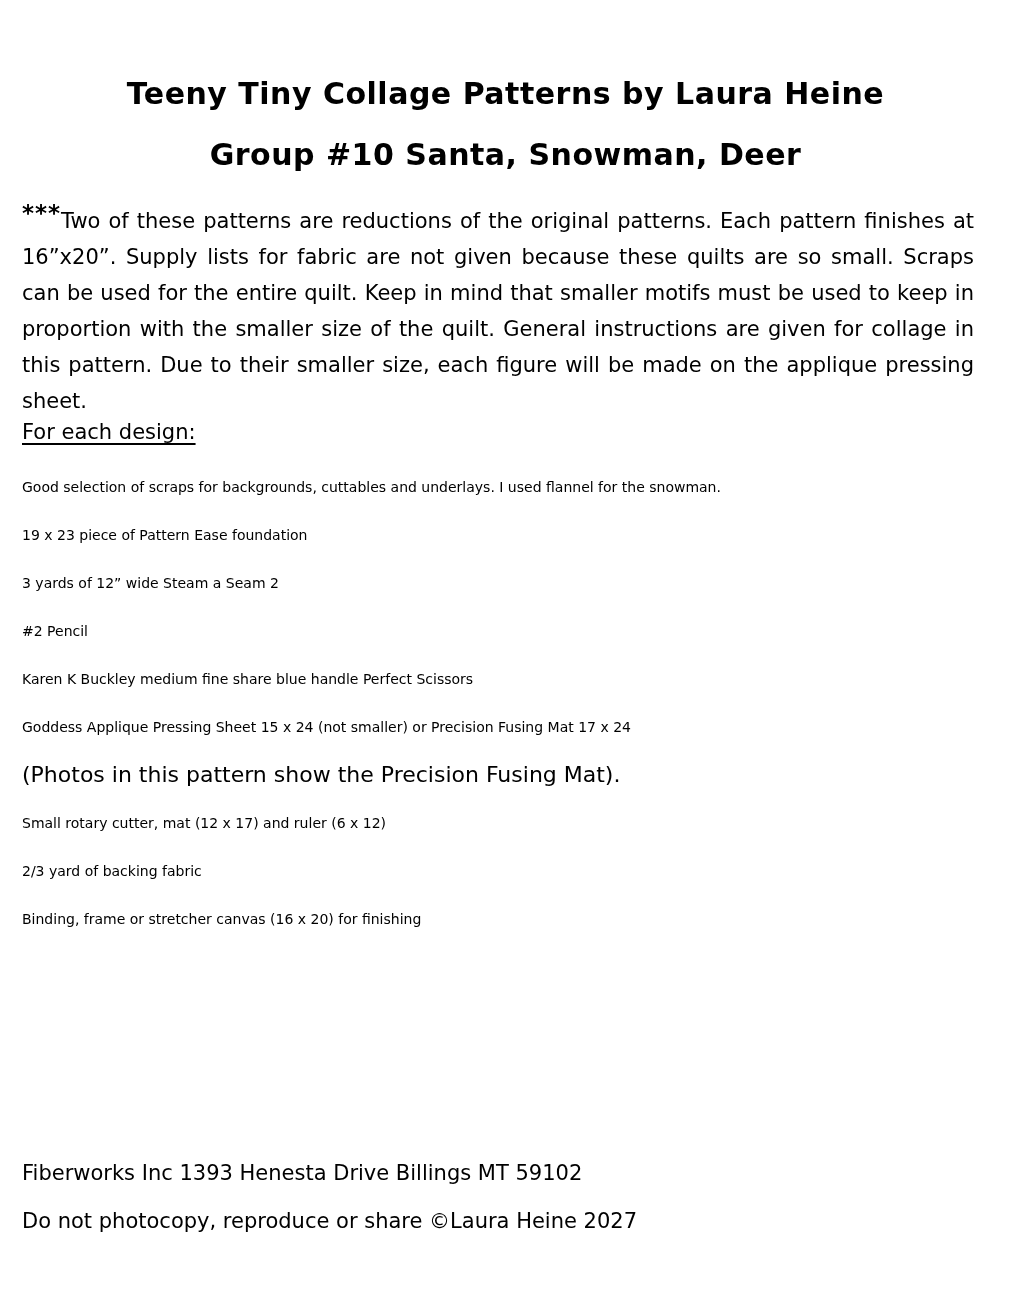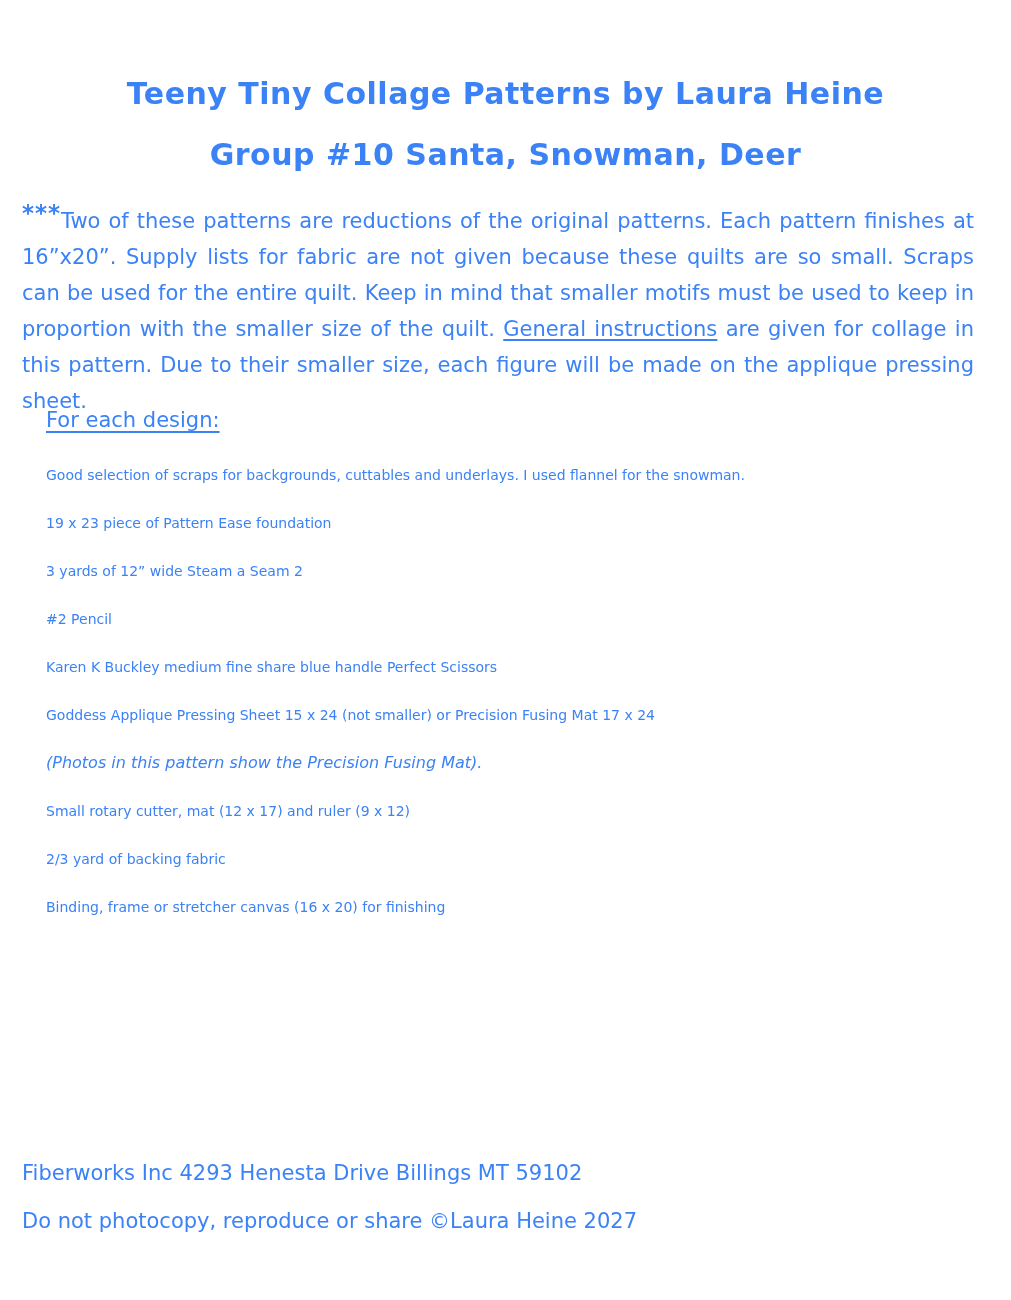--- a/index.html
+++ b/index.html
@@ -5,21 +5,21 @@
   html, body {
     margin: 0;
     padding: 0;
     background: #ffffff;
   }
   .page {
     position: relative;
     width: 1011px;
     height: 1300px;
     background: #ffffff;
-    color: #3b82f6;
+    color: #000000;
     font-family: "DejaVu Sans", sans-serif;
     overflow: hidden;
   }
   .title-block {
     position: absolute;
     top: 76px;
     left: 0;
     right: 0;
     text-align: center;
   }
@@ -48,45 +48,42 @@
     text-align: justify;
   }
   .stars {
     font-weight: bold;
     font-size: 23px;
     position: relative;
     top: -7px;
     letter-spacing: 1px;
   }
   .underline {
-    text-decoration: underline;
     text-underline-offset: 3px;
   }
   .supplies {
     position: absolute;
-    top: 408px;
+    top: 420px;
     left: 22px;
     width: 952px;
-    margin-left: 24px;
   }
   .supplies h3 {
     font-size: 21px;
     font-weight: normal;
     text-decoration: underline;
     text-underline-offset: 4px;
     margin: 0 0 26px 0;
   }
   .supplies .item {
     font-size: 14px;
     line-height: 34px;
     margin: 0 0 14px 0;
   }
   .supplies .item.small {
-    font-size: 16px;
-    font-style: italic;
+    font-size: 22px;
   }
   .doc-footer {
     position: absolute;
     top: 1160px;
     left: 22px;
     right: 30px;
   }
   .doc-footer p {
     font-size: 21px;
     line-height: 26px;
@@ -109,23 +106,23 @@
 
   <section class="supplies">
     <h3>For each design:</h3>
     <p class="item">Good selection of scraps for backgrounds, cuttables and underlays. I used flannel for the snowman.</p>
     <p class="item">19 x 23 piece of Pattern Ease foundation</p>
     <p class="item">3 yards of 12” wide Steam a Seam 2</p>
     <p class="item">#2 Pencil</p>
     <p class="item">Karen K Buckley medium fine share blue handle Perfect Scissors</p>
     <p class="item">Goddess Applique Pressing Sheet 15 x 24 (not smaller) or Precision Fusing Mat 17 x 24</p>
     <p class="item small">(Photos in this pattern show the Precision Fusing Mat).</p>
-    <p class="item">Small rotary cutter, mat (12 x 17) and ruler (9 x 12)</p>
+    <p class="item">Small rotary cutter, mat (12 x 17) and ruler (6 x 12)</p>
     <p class="item">2/3 yard of backing fabric</p>
     <p class="item">Binding, frame or stretcher canvas (16 x 20) for finishing</p>
   </section>
 
   <footer class="doc-footer">
-    <p>Fiberworks Inc 4293 Henesta Drive Billings MT 59102</p>
+    <p>Fiberworks Inc 1393 Henesta Drive Billings MT 59102</p>
     <p>Do not photocopy, reproduce or share ©Laura Heine 2027</p>
   </footer>
 
 </div>
 
 </body></html>

